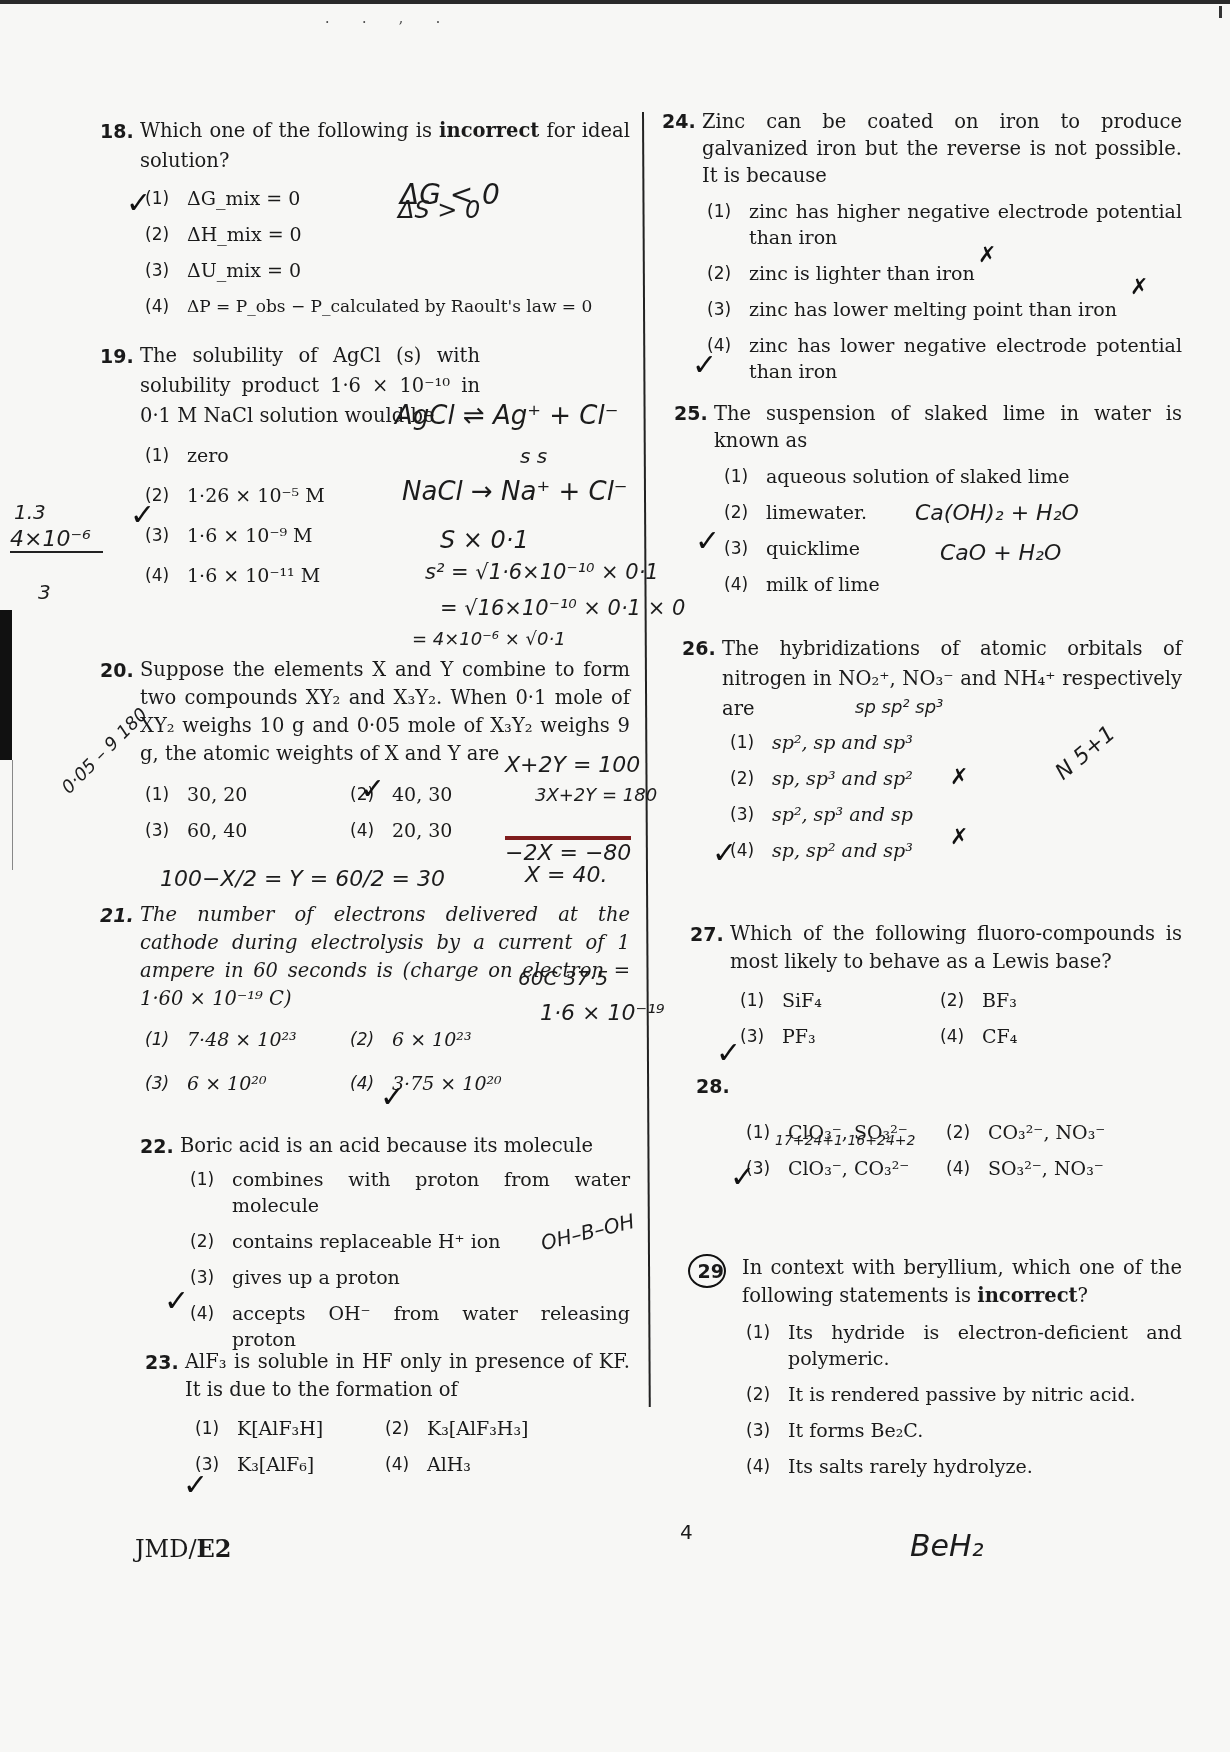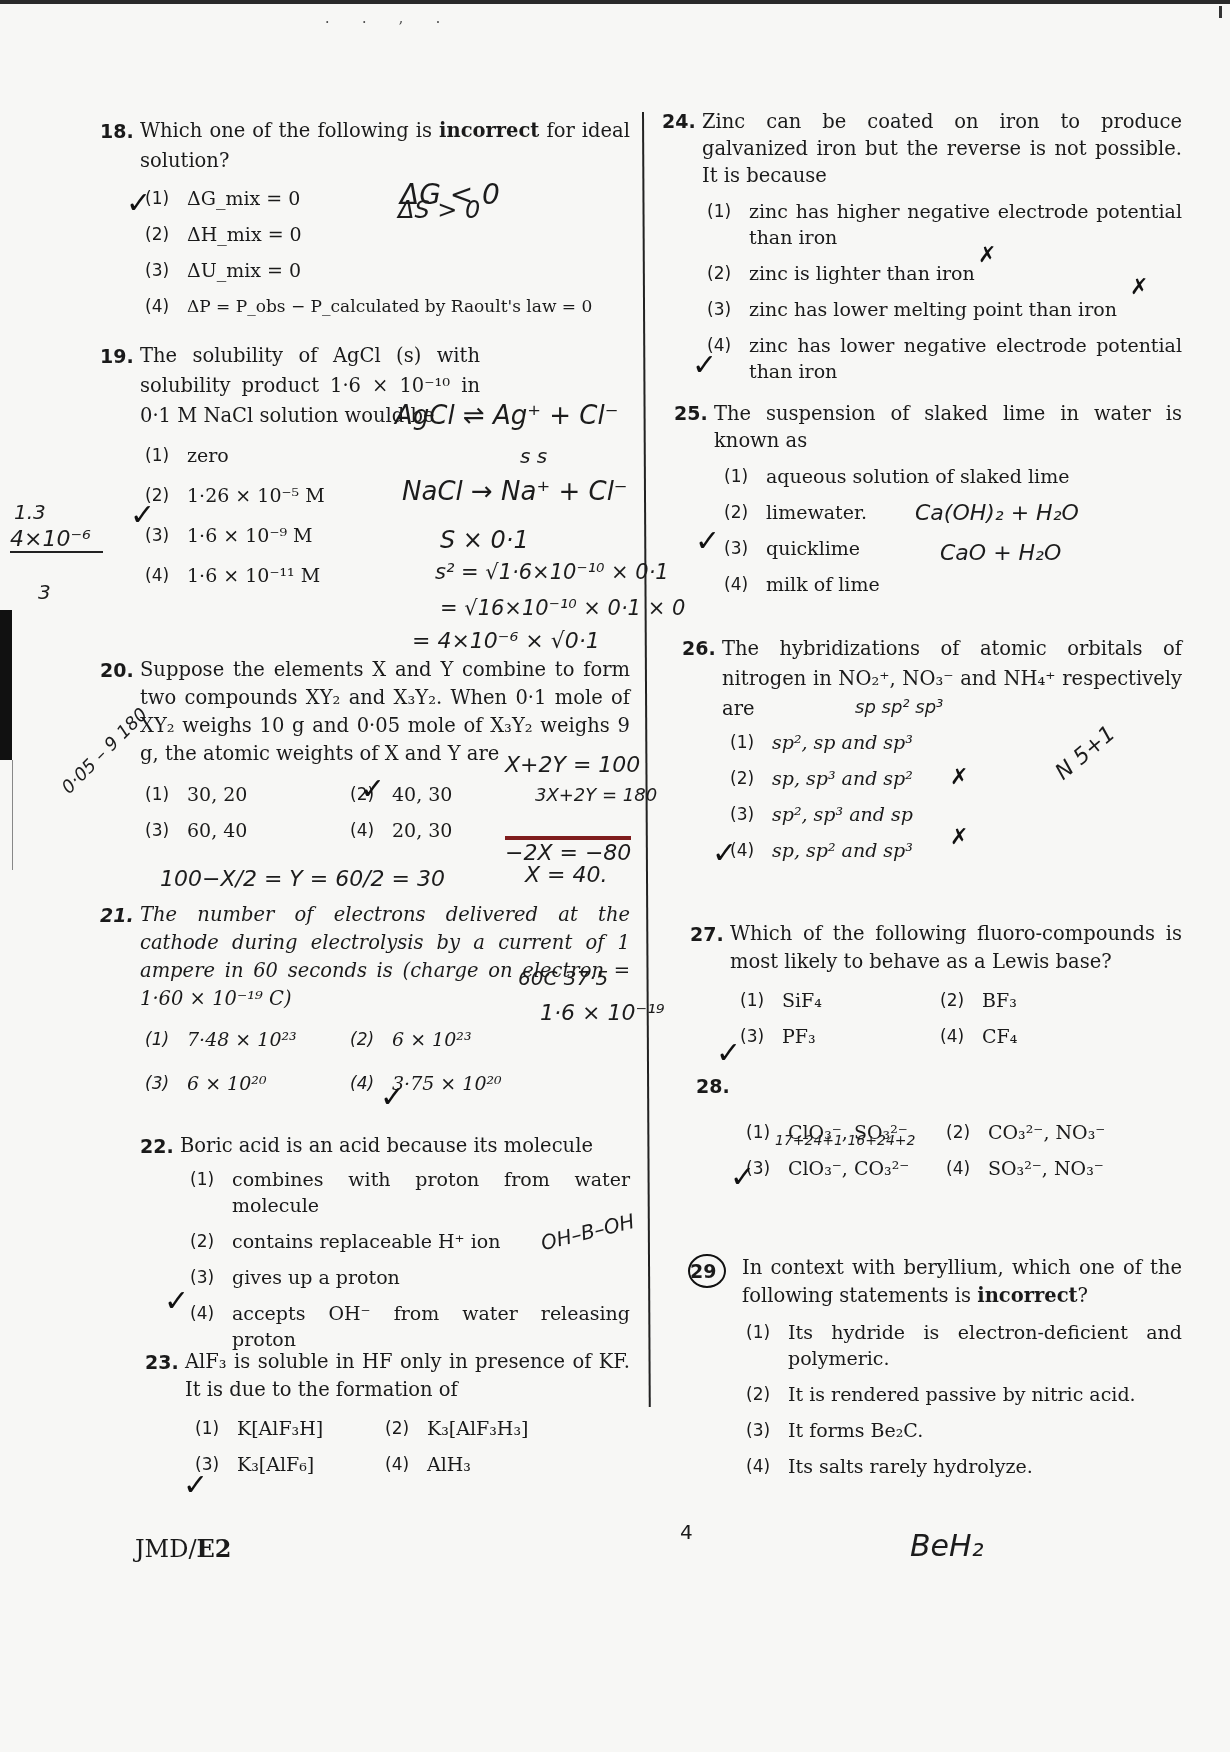--- a/index.html
+++ b/index.html
@@ -27,21 +27,21 @@
   .qtext b { font-weight: bold; }
   .opts { margin-left: 45px; font-size: 19px; line-height: 36px; }
   .opt { display: flex; }
   .olabel { font-family: "DejaVu Sans", "Liberation Sans", sans-serif; min-width: 42px; font-size: 17px; }
   .otext { flex: 1; text-align: justify; line-height: 26px; padding-top: 5px; padding-bottom: 5px; }
   .grid2 { display: grid; grid-template-columns: 205px 1fr; }
 
   .hw { position: absolute; font-family: "DejaVu Sans", "Liberation Sans", sans-serif; font-style: italic; color: #1c1c1c; white-space: nowrap; }
   .tick { position: absolute; font-family: "DejaVu Sans", sans-serif; font-size: 30px; color: #111; line-height: 1; }
 
-  .circled { display: inline-block; border: 2px solid #111; border-radius: 50%; width: 34px; height: 30px; text-align: left; line-height: 30px; margin-left: -8px; margin-right: 6px; }
+  .circled { display: inline-block; border: 2px solid #111; border-radius: 50%; width: 34px; height: 30px; text-align: right; line-height: 30px; margin-left: -8px; margin-right: 6px; }
 
   .footer-code { position: absolute; left: 135px; top: 1534px; font-size: 24px; }
   .footer-code b { font-family: "DejaVu Serif", serif; font-weight: bold; }
   .page-num { position: absolute; left: 680px; top: 1520px; font-family: "DejaVu Sans", sans-serif; font-size: 20px; }
 </style>
 </head>
 <body>
 
 <div class="topbar"></div>
 <div class="dots">. . , .</div>
@@ -354,23 +354,23 @@
     </div>
   </div>
 </div>
 
 <div class="hw" style="left:400px; top:178px; font-size:28px;">ΔG &lt; 0</div>
 <div class="hw" style="left:398px; top:196px; font-size:24px;">ΔS &gt; 0</div>
 <div class="hw" style="left:395px; top:400px; font-size:26px;">AgCl ⇌ Ag⁺ + Cl⁻</div>
 <div class="hw" style="left:520px; top:444px; font-size:20px;">s      s</div>
 <div class="hw" style="left:402px; top:476px; font-size:26px;">NaCl → Na⁺ + Cl⁻</div>
 <div class="hw" style="left:440px; top:526px; font-size:24px;">S × 0·1</div>
-<div class="hw" style="left:425px; top:560px; font-size:21px;margin-left:10px;">s² = √1·6×10⁻¹⁰ × 0·1</div>
+<div class="hw" style="left:425px; top:560px; font-size:21px;">s² = √1·6×10⁻¹⁰ × 0·1</div>
 <div class="hw" style="left:440px; top:596px; font-size:21px;">= √16×10⁻¹⁰ × 0·1 × 0</div>
-<div class="hw" style="left:412px; top:628px; font-size:22px;">= 4×10⁻⁶ × √0·1</div>
+<div class="hw" style="left:412px; top:628px; font-size:18px;">= 4×10⁻⁶ × √0·1</div>
 
 <div class="hw" style="left:14px; top:500px; font-size:20px;">1.3</div>
 <div class="hw" style="left:10px; top:526px; font-size:22px; border-bottom:2px solid #222; padding-right:12px;">4×10⁻⁶</div>
 <div class="hw" style="left:38px; top:580px; font-size:20px;">3</div>
 <div class="hw" style="left:48px; top:740px; font-size:18px; transform:rotate(-45deg);">0·05 – 9 180</div>
 
 <div class="hw" style="left:505px; top:752px; font-size:22px;">X+2Y = 100</div>
 <div class="hw" style="left:535px; top:784px; font-size:18px;">3X+2Y = 180</div>
 <div class="hw" style="left:505px; top:836px; font-size:22px; border-top:4px solid #7f1d1d;">−2X = −80</div>
 <div class="hw" style="left:525px; top:862px; font-size:22px;">X = 40.</div>

